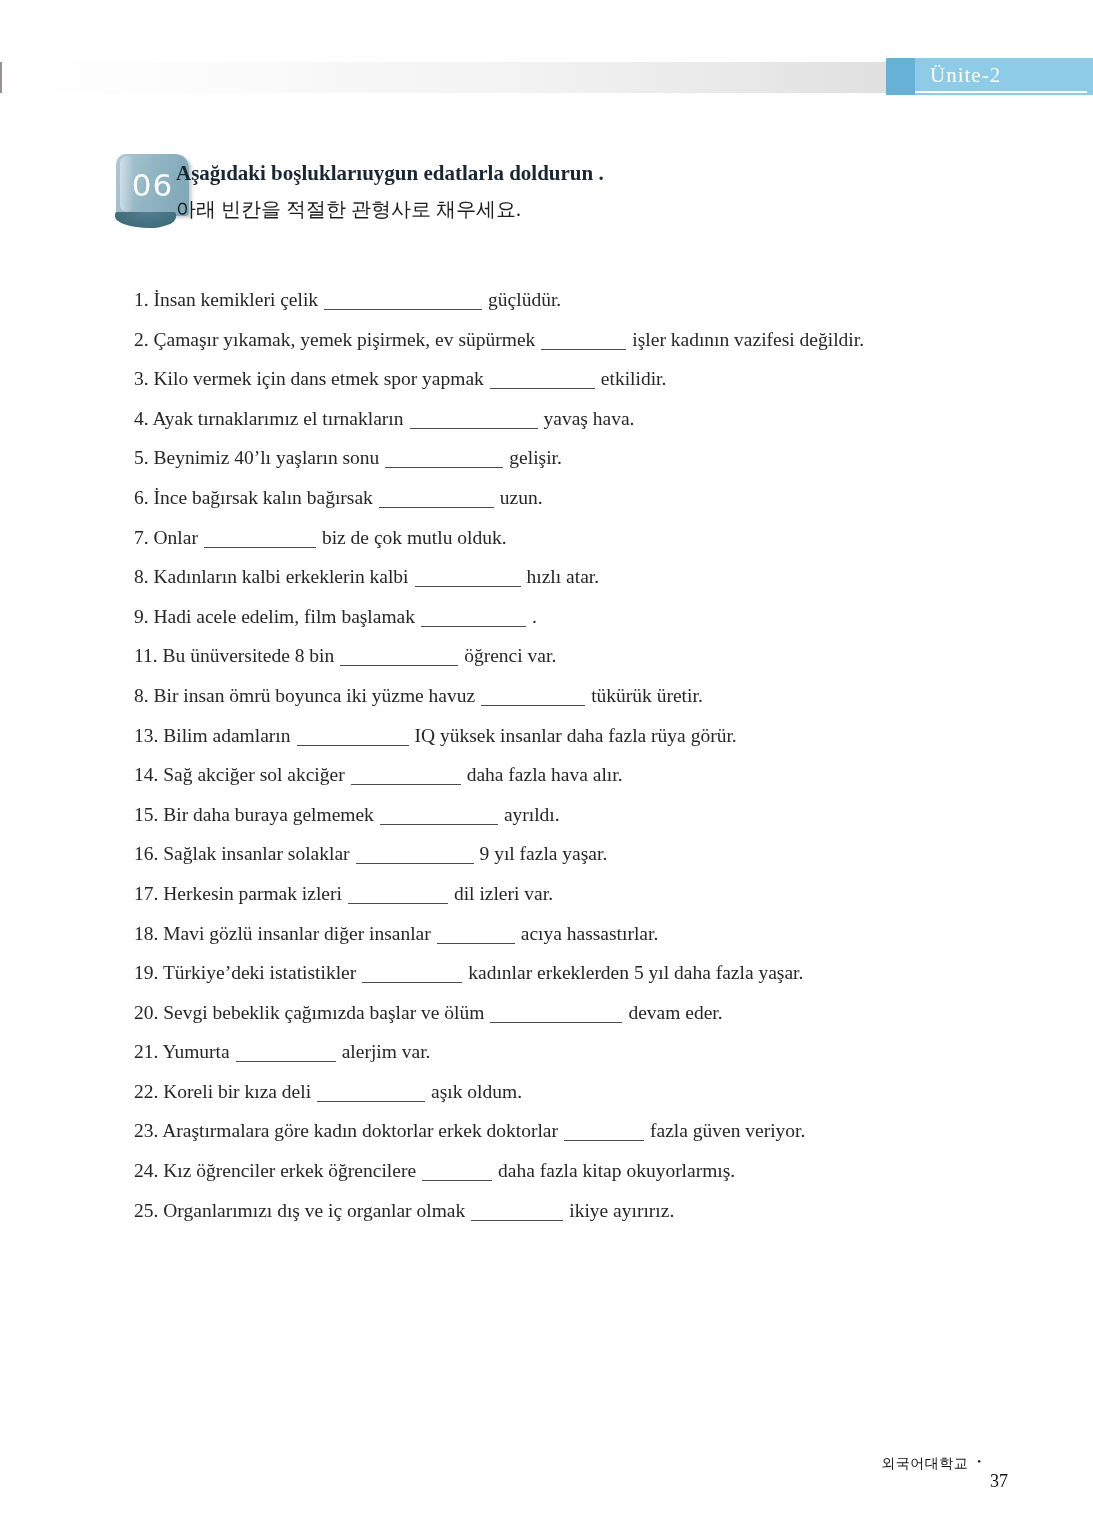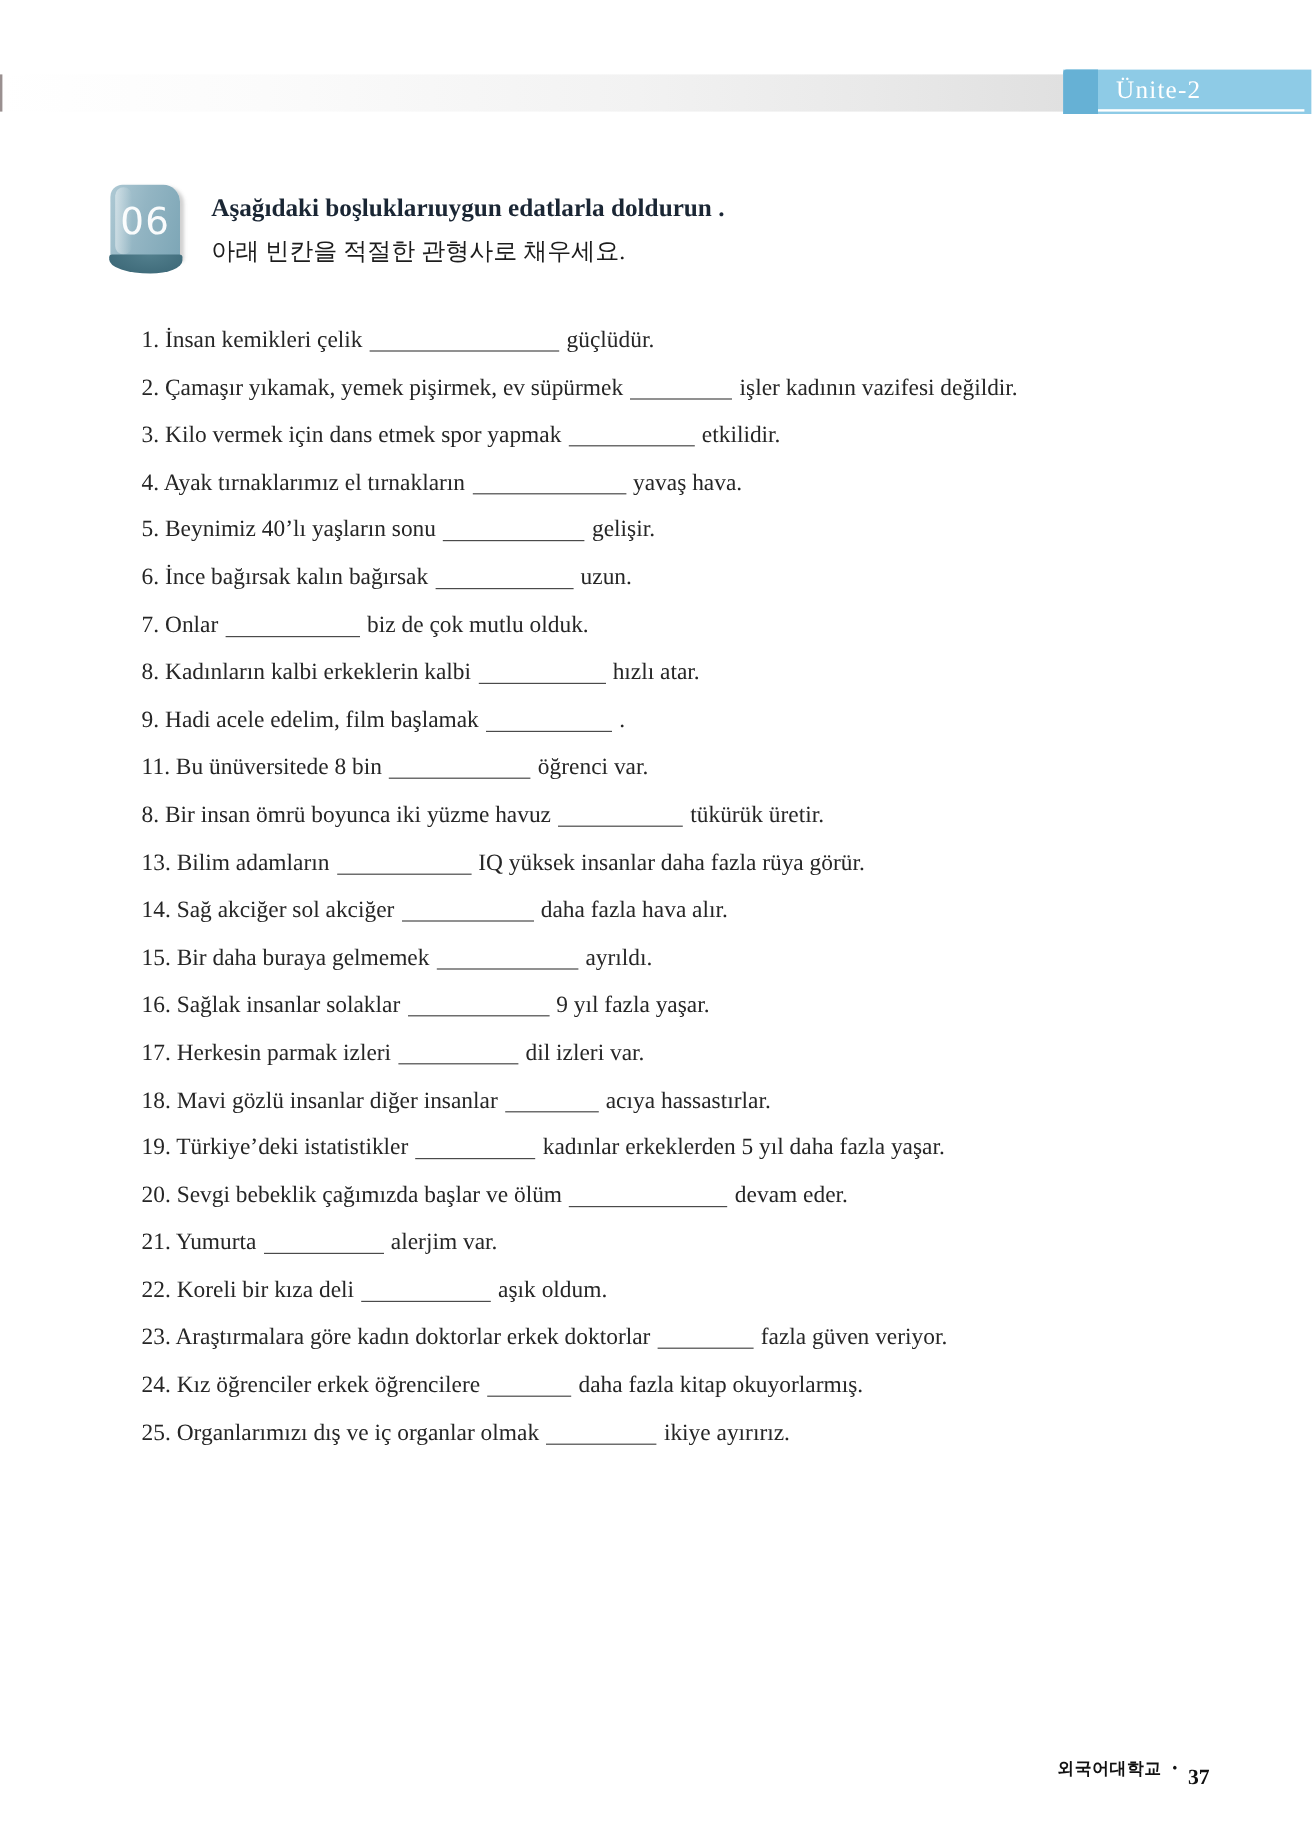--- a/index.html
+++ b/index.html
@@ -38,22 +38,22 @@
     color: #ffffff; font-size: 21px; letter-spacing: 1px;
     font-family: "Liberation Serif", serif;
   }
   .unit-underline {
     position: absolute; left: 29px; bottom: 2px;
     width: 172px; height: 2px; background: #ffffff;
   }
 
   
   .badge {
-    position: absolute; left: 92px; top: 154px;
-    width: 58px; height: 62px;
+    position: absolute; left: 116px; top: 154px;
+    width: 73px; height: 62px;
     background: linear-gradient(105deg, #aec9d4 0%, #93b5c3 45%, #7da6b6 100%);
     border-radius: 10px 14px 3px 3px;
     box-shadow: 3px 2px 3px rgba(120,120,120,0.35);
   }
   .badge::before {
     content: ""; position: absolute; left: 4px; top: 2px;
     width: 14px; height: 56px;
     background: linear-gradient(to right, rgba(255,255,255,0.45), rgba(255,255,255,0));
     border-radius: 8px;
   }
@@ -78,37 +78,37 @@
   }
   .title-ko {
     margin-top: 10px;
     font-family: "Liberation Serif", serif;
     font-size: 20px; color: #1c1c1c; white-space: nowrap;
   }
 
   
   .items {
     position: absolute; left: 118px; top: 264px;
-    margin: 0; padding: 0; list-style: none;
+    margin: 16px; padding: 0; list-style: none;
     width: 940px;
   }
   .item {
     height: 39.6px; line-height: 39.6px;
     font-size: 19.5px; color: #262626; white-space: nowrap;
   }
   .blank {
     display: inline-block; height: 12px;
     border-bottom: 1.5px solid #4a4a4a;
     vertical-align: -4px; margin: 0 6px;
   }
 
   
   .footer {
     position: absolute; right: 85px; top: 1455px;
-    display: flex; align-items: center; color: #111111; font-weight: bold;
+    display: flex; color: #111111;
   }
   .footer-school { font-size: 14px; font-family: "Liberation Sans", sans-serif; letter-spacing: 0.5px; }
   .footer-dot { font-size: 11px; margin: 0 9px; }
   .footer-page { font-size: 18px; font-family: "Liberation Serif", serif; margin-top: 16px; }
 </style>
 </head>
 <body style="--tab-blue: #8ecbe6; --tab-blue-dark: #66b1d5; --badge-flap: #527f8d; --text-dark: #1a2634;">
 
 <div class="page">
 

